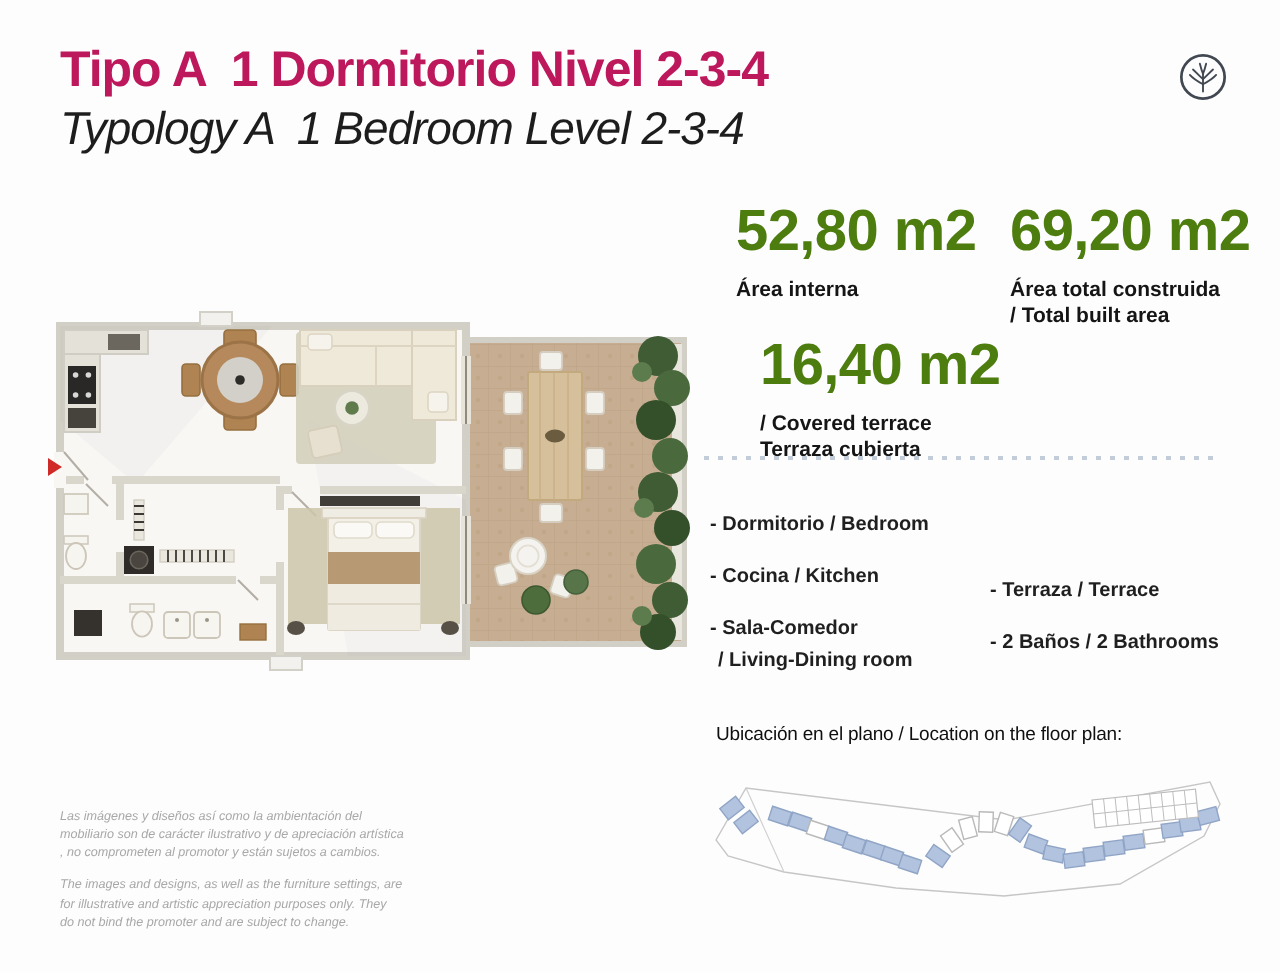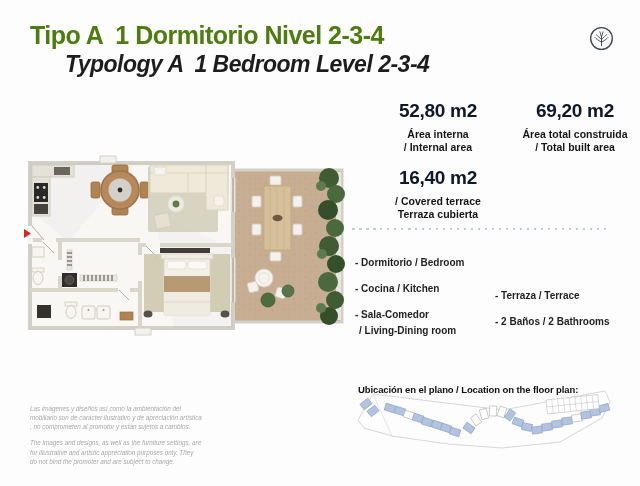--- a/index.html
+++ b/index.html
@@ -8,51 +8,51 @@
     --divider:#c3cdda;
   }
   *{margin:0;padding:0;box-sizing:border-box;}
   html,body{background:#ffffff;}
   .page{
     position:relative;width:640px;height:486px;background:#fdfdfd;overflow:hidden;
     font-family:"Liberation Sans",sans-serif;color:#1b1b1b;
   }
   .title{
     position:absolute;left:30px;top:21px;font-size:25px;font-weight:700;
-    letter-spacing:-0.5px;color:#4d7c0f;white-space:pre-wrap;
+    letter-spacing:-0.5px;color:#be185d;white-space:pre-wrap;
   }
   .subtitle{
-    position:absolute;left:30px;top:51px;font-size:23px;font-weight:700;font-style:italic;
-    letter-spacing:-0.5px;color:#1d1d1d;white-space:pre-wrap;margin-left:35px;
+    position:absolute;left:30px;top:51px;font-size:23px;font-weight:400;font-style:italic;
+    letter-spacing:-0.5px;color:#1d1d1d;white-space:pre-wrap;
   }
   .logo{position:absolute;left:589px;top:26px;width:25px;height:25px;}
   .floorplan{position:absolute;left:24px;top:150px;width:322px;height:196px;}
   .siteplan{position:absolute;left:352px;top:380px;width:286px;height:100px;}
 
   .area-item{position:absolute;width:140px;}
-  .area-value{font-size:19px;font-weight:700;letter-spacing:-0.3px;color:#0f172a;white-space:nowrap;text-align:center;}
+  .area-value{font-size:29px;font-weight:700;letter-spacing:-0.3px;color:#4d7c0f;white-space:nowrap;}
   .area-label{font-size:10.5px;font-weight:700;line-height:13px;color:#151515;margin-top:6px;white-space:nowrap;}
-  .area-label span{display:block;text-align:center;}
+  .area-label span{display:block;}
   #area-0{left:368px;top:100px;}
   #area-1{left:505px;top:100px;}
-  #area-2{left:368px;top:167px;}
+  #area-2{left:380px;top:167px;}
 
   .dashed-divider{
     position:absolute;left:352px;top:228px;width:256px;height:2px;
     background:repeating-linear-gradient(90deg,var(--divider) 0 2.5px,transparent 2.5px 7px);
   }
 
   .room-col{position:absolute;top:256px;list-style:none;}
   #room-col-1{left:355px;width:140px;}
   #room-col-2{left:495px;width:140px;margin-top:33px;}
   .room-col li{font-size:10px;font-weight:700;color:#1f1f1f;line-height:13px;margin-bottom:13px;white-space:nowrap;}
   .room-cont{position:absolute;left:359px;top:325px;font-size:10px;font-weight:700;color:#1f1f1f;white-space:nowrap;}
 
   .location-heading{
-    position:absolute;left:358px;top:384px;font-size:9.5px;font-weight:700;
+    position:absolute;left:358px;top:362px;font-size:9.5px;font-weight:400;
     letter-spacing:-0.1px;color:#0f0f0f;white-space:nowrap;
   }
 
   .disclaimer{position:absolute;left:30px;top:404px;width:172px;color:#a8a8a8;}
   .disclaimer p{font-size:6.3px;font-style:italic;line-height:1.45;margin-bottom:7px;}
 
   
   .su{stroke-width:.7;}
   .ub{fill:var(--highlight-blue);stroke:#90a5c6;}
   .uw{fill:#ffffff;stroke:#b9b9b9;}
@@ -257,21 +257,20 @@
       <circle cx="297" cy="36" r="5" fill="#5d7c4e"></circle>
       <circle cx="298" cy="104" r="5" fill="#5d7c4e"></circle>
       <circle cx="297" cy="158" r="5" fill="#5d7c4e"></circle>
     </g>
   </svg>
 
   <div class="area-item" id="area-0">
     <div class="area-value">52,80 m2</div>
     <div class="area-label">
       <span>Área interna</span>
-      <span>/ Internal area</span>
     </div>
   </div>
   <div class="area-item" id="area-1">
     <div class="area-value">69,20 m2</div>
     <div class="area-label">
       <span>Área total construida</span>
       <span>/ Total built area</span>
     </div>
   </div>
   <div class="area-item" id="area-2">

